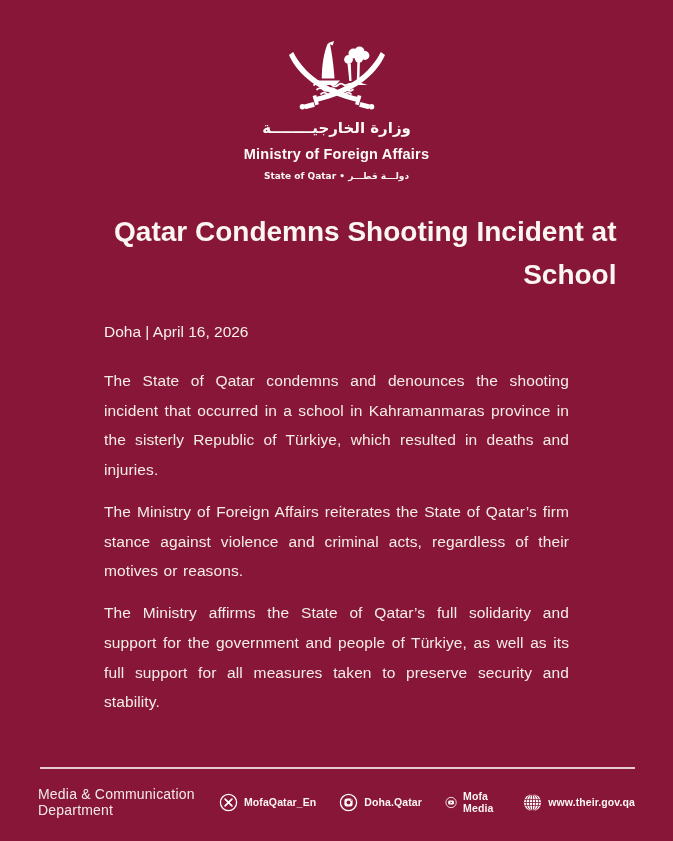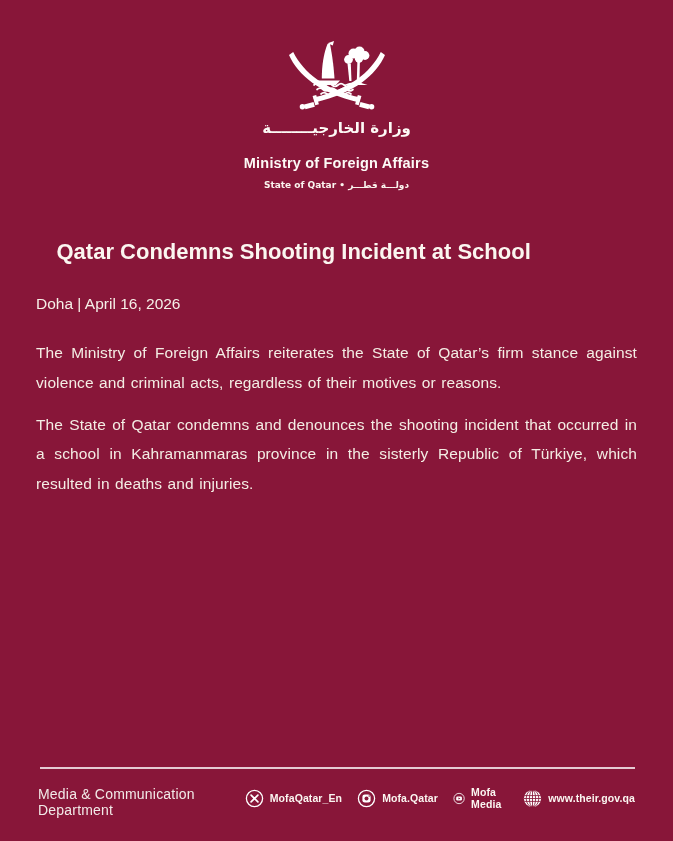--- a/index.html
+++ b/index.html
@@ -18,52 +18,52 @@
   
   .header { padding-top: 40px; text-align: center; }
   .emblem { width: 102px; height: 78px; display: block; margin: 0 auto; }
   .arabic-title {
     font-family: "DejaVu Sans", sans-serif;
     font-size: 15px; font-weight: bold; color: #FDFAF6;
     margin-top: 1px; line-height: 1.2;
   }
   .english-title {
     font-size: 14.5px; font-weight: bold; color: #FDFAF6;
-    margin-top: 18px; letter-spacing: 0.2px;
+    margin-top: 9px; letter-spacing: 0.2px;
   }
   .state-line {
     font-family: "DejaVu Sans", sans-serif;
     font-size: 9px; font-weight: bold; color: #FBF5EF;
     margin-top: 9px;
   }
   
   .title {
-    margin: 45px auto 0; max-width: 560px;
-    font-size: 22px; font-weight: bold; color: #FBF6F0;
-    text-align: left; line-height: 1.55;
+    margin: 29px auto 0; max-width: 560px;
+    font-size: 28px; font-weight: bold; color: #FBF6F0;
+    text-align: right; line-height: 1.55;
   }
   .title span { display: block; }
-  .content { margin: 26px 36px 0; }
+  .content { margin: 26px 104px 0; }
   .dateline { font-size: 15.5px; color: #F6F0E8; margin-bottom: 25px; }
   p.para {
     font-size: 15.5px; line-height: 1.92; color: #F4EDE4;
     text-align: justify; margin: 0 0 12px 0;
     letter-spacing: 0.1px; word-spacing: 1px;
   }
   
   .divider {
     position: absolute; left: 40px; right: 38px; top: 759px;
     height: 2px; background: rgba(255,255,255,0.78); border: none;
   }
   .footer-row {
     position: absolute; left: 38px; right: 38px; top: 786px;
-    display: flex; justify-content: space-between; align-items: flex-start;
+    display: flex; justify-content: space-between; align-items: center;
   }
   .dept { font-size: 14px; color: #F2EAE8; letter-spacing: 0.2px; }
-  .social { display: flex; align-items: center; gap: 15px; }
+  .social { display: flex; align-items: center; gap: 23px; }
   .social-item { display: flex; align-items: center; gap: 6px; }
   .social-label { font-size: 10.5px; font-weight: bold; color: #FBF6F1; letter-spacing: 0.1px; }
   .social-icon { width: 19px; height: 19px; display: block; }
 </style>
 </head>
 <body>
 
 <div class="page">
 
   <header class="header">
@@ -108,22 +108,23 @@
     <div class="english-title">Ministry of Foreign Affairs</div>
     <div class="state-line">State of Qatar • دولـــة قطـــر</div>
   </header>
 
   <h1 class="title">
     <span>Qatar Condemns Shooting Incident at School</span>
   </h1>
 
   <div class="content">
     <div class="dateline">Doha | April 16, 2026</div>
+    <p class="para">The State of Qatar condemns and denounces the shooting incident that occurred in a school in Kahramanmaras province in the sisterly Republic of Türkiye, which resulted in deaths and injuries.</p>
     <p class="para">The Ministry of Foreign Affairs reiterates the State of Qatar’s firm stance against violence and criminal acts, regardless of their motives or reasons.</p>
-    <p class="para">The State of Qatar condemns and denounces the shooting incident that occurred in a school in Kahramanmaras province in the sisterly Republic of Türkiye, which resulted in deaths and injuries.</p>
+    <p class="para">The Ministry affirms the State of Qatar’s full solidarity and support for the government and people of Türkiye, as well as its full support for all measures taken to preserve security and stability.</p>
   </div>
 
   <hr class="divider">
   <footer class="footer-row">
     <div class="dept">Media &amp; Communication Department</div>
     <div class="social">
 
       <div class="social-item">
         <svg class="social-icon" viewBox="0 0 19 19" aria-hidden="true">
           <circle cx="9.5" cy="9.5" r="8.1" fill="none" stroke="#FFFFFF" stroke-width="1.3"></circle>
@@ -132,21 +133,21 @@
         <span class="social-label">MofaQatar_En</span>
       </div>
 
       <div class="social-item">
         <svg class="social-icon" viewBox="0 0 19 19" aria-hidden="true">
           <circle cx="9.5" cy="9.5" r="8.1" fill="none" stroke="#FFFFFF" stroke-width="1.3"></circle>
           <rect x="5.4" y="5.4" width="8.2" height="8.2" rx="2.4" fill="#FFFFFF"></rect>
           <circle cx="9.5" cy="9.5" r="2" fill="#881639"></circle>
           <circle cx="12.2" cy="6.9" r="0.75" fill="#881639"></circle>
         </svg>
-        <span class="social-label">Mofa.Qatar</span>
+        <span class="social-label">Doha.Qatar</span>
       </div>
 
       <div class="social-item">
         <svg class="social-icon" viewBox="0 0 19 19" aria-hidden="true">
           <circle cx="9.5" cy="9.5" r="8.1" fill="none" stroke="#FFFFFF" stroke-width="1.3"></circle>
           <rect x="5" y="6.3" width="9" height="6.4" rx="1.9" fill="#FFFFFF"></rect>
           <path d="M8.5 8.1 L11.7 9.5 L8.5 10.9 Z" fill="#881639"></path>
         </svg>
         <span class="social-label">Mofa Media</span>
       </div>

